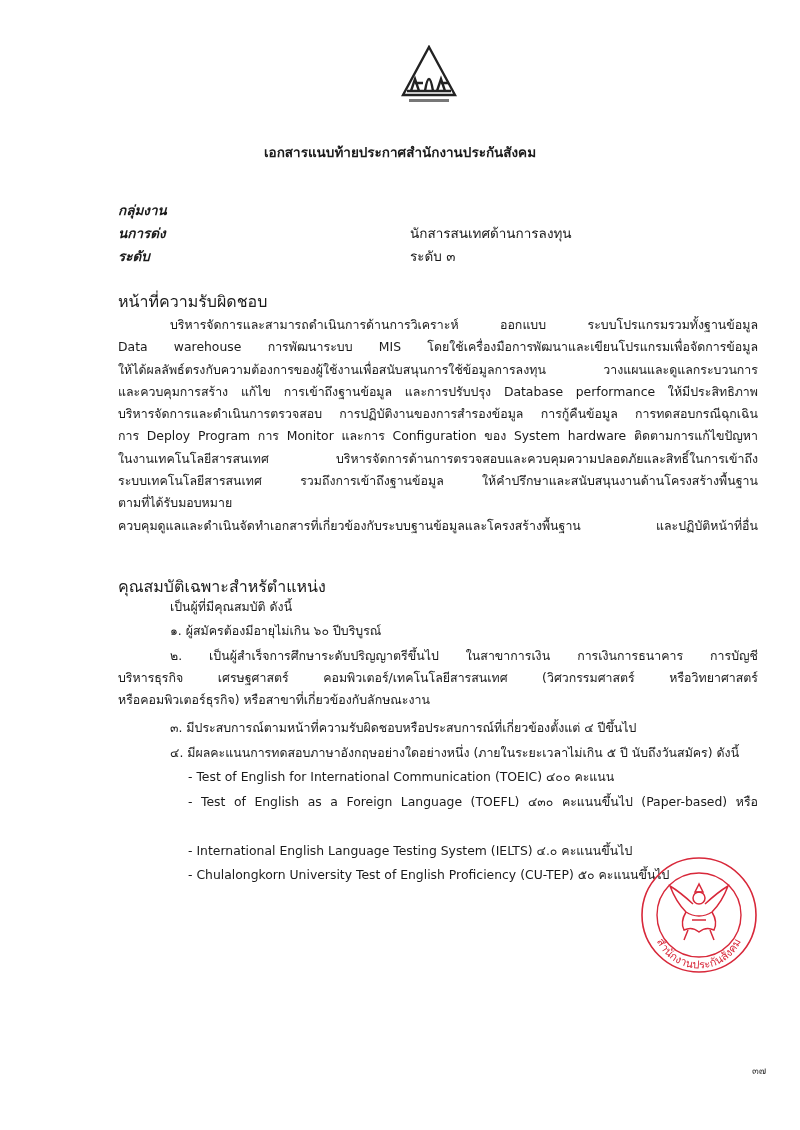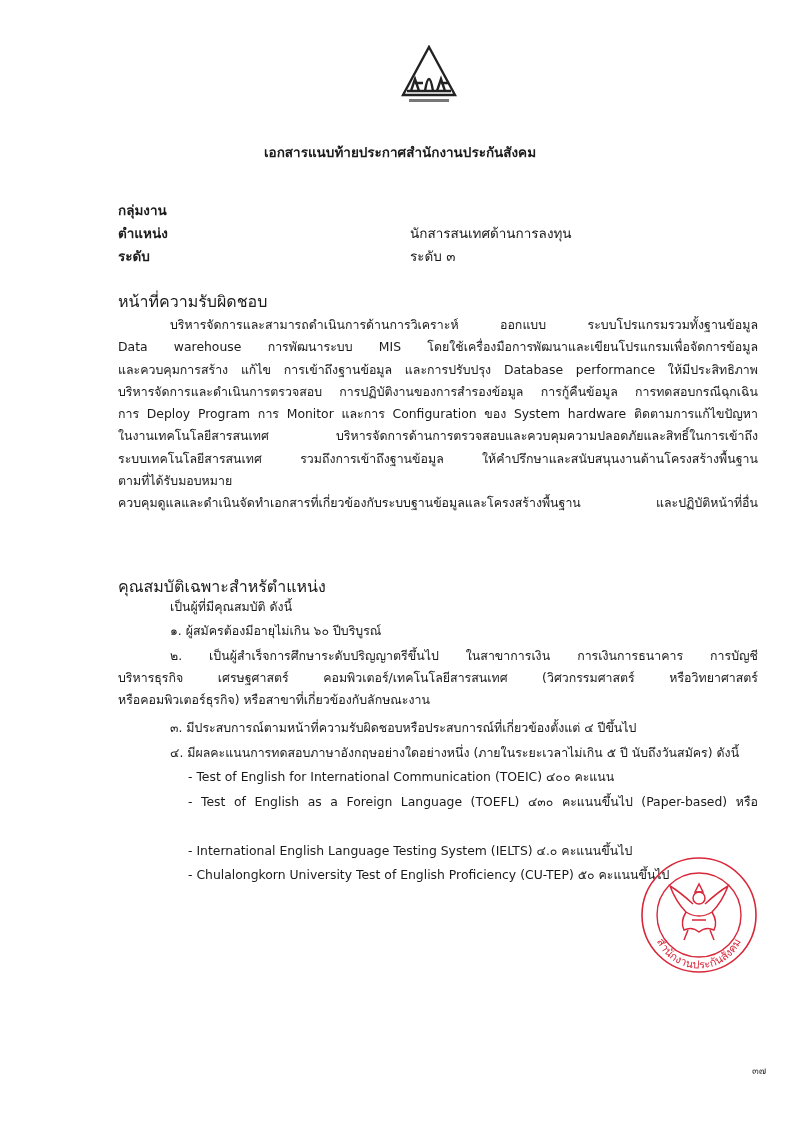--- a/index.html
+++ b/index.html
@@ -13,21 +13,21 @@
   }
   .logo {
     position: absolute; left: 401px; top: 45px; width: 56px; height: 62px;
   }
   .doc-title {
     position: absolute; top: 141px; left: 0; width: 800px;
     text-align: center; font-size: 13.5px; font-weight: bold;
   }
   .info-table { position: absolute; left: 118px; top: 198px; width: 600px; }
   .info-row { display: flex; height: 23px; align-items: center; font-size: 13.5px; }
-  .info-label { width: 292px; font-weight: bold; }
+  .info-label { width: 292px; font-weight: bold; font-style: italic; }
   .info-value { flex: 1; }
   .section-heading {
     position: absolute; left: 118px; font-size: 16px; font-weight: normal;
   }
   .para {
     position: absolute; left: 118px; width: 640px;
     font-size: 12.4px; line-height: 22.3px;
     text-align: justify; text-align-last: left;
   }
   .para .line { display: block; white-space: nowrap; overflow: hidden; }
@@ -54,33 +54,34 @@
   </svg>
 </div>
 
 <div class="doc-title">เอกสารแนบท้ายประกาศสำนักงานประกันสังคม</div>
 
 <div class="info-table">
   <div class="info-row">
     <span class="info-label">กลุ่มงาน</span>
   </div>
   <div class="info-row">
-    <span class="info-label">ตำแหน่ง</span>
+    <span class="info-label">นการด่ง</span>
     <span class="info-value">นักสารสนเทศด้านการลงทุน</span>
   </div>
   <div class="info-row">
     <span class="info-label">ระดับ</span>
     <span class="info-value">ระดับ ๓</span>
   </div>
 </div>
 
 <div class="section-heading" style="top:289px;">หน้าที่ความรับผิดชอบ</div>
 <div class="para" style="top:314px;">
   <span class="line justify indent-1">บริหารจัดการและสามารถดำเนินการด้านการวิเคราะห์ ออกแบบ ระบบโปรแกรมรวมทั้งฐานข้อมูล</span>
   <span class="line justify">Data warehouse การพัฒนาระบบ MIS โดยใช้เครื่องมือการพัฒนาและเขียนโปรแกรมเพื่อจัดการข้อมูล</span>
+  <span class="line justify">ให้ได้ผลลัพธ์ตรงกับความต้องการของผู้ใช้งานเพื่อสนับสนุนการใช้ข้อมูลการลงทุน วางแผนและดูแลกระบวนการ</span>
   <span class="line justify">และควบคุมการสร้าง แก้ไข การเข้าถึงฐานข้อมูล และการปรับปรุง Database performance ให้มีประสิทธิภาพ</span>
   <span class="line justify">บริหารจัดการและดำเนินการตรวจสอบ การปฏิบัติงานของการสำรองข้อมูล การกู้คืนข้อมูล การทดสอบกรณีฉุกเฉิน</span>
   <span class="line justify">การ Deploy Program การ Monitor และการ Configuration ของ System hardware ติดตามการแก้ไขปัญหา</span>
   <span class="line justify">ในงานเทคโนโลยีสารสนเทศ บริหารจัดการด้านการตรวจสอบและควบคุมความปลอดภัยและสิทธิ์ในการเข้าถึง</span>
   <span class="line justify">ระบบเทคโนโลยีสารสนเทศ รวมถึงการเข้าถึงฐานข้อมูล ให้คำปรึกษาและสนับสนุนงานด้านโครงสร้างพื้นฐาน</span>
   <span class="line">ตามที่ได้รับมอบหมาย</span>
   <span class="line justify">ควบคุมดูแลและดำเนินจัดทำเอกสารที่เกี่ยวข้องกับระบบฐานข้อมูลและโครงสร้างพื้นฐาน และปฏิบัติหน้าที่อื่น</span>
 </div>
 
 <div class="section-heading" style="top:574px;">คุณสมบัติเฉพาะสำหรัตำแหน่ง</div>

